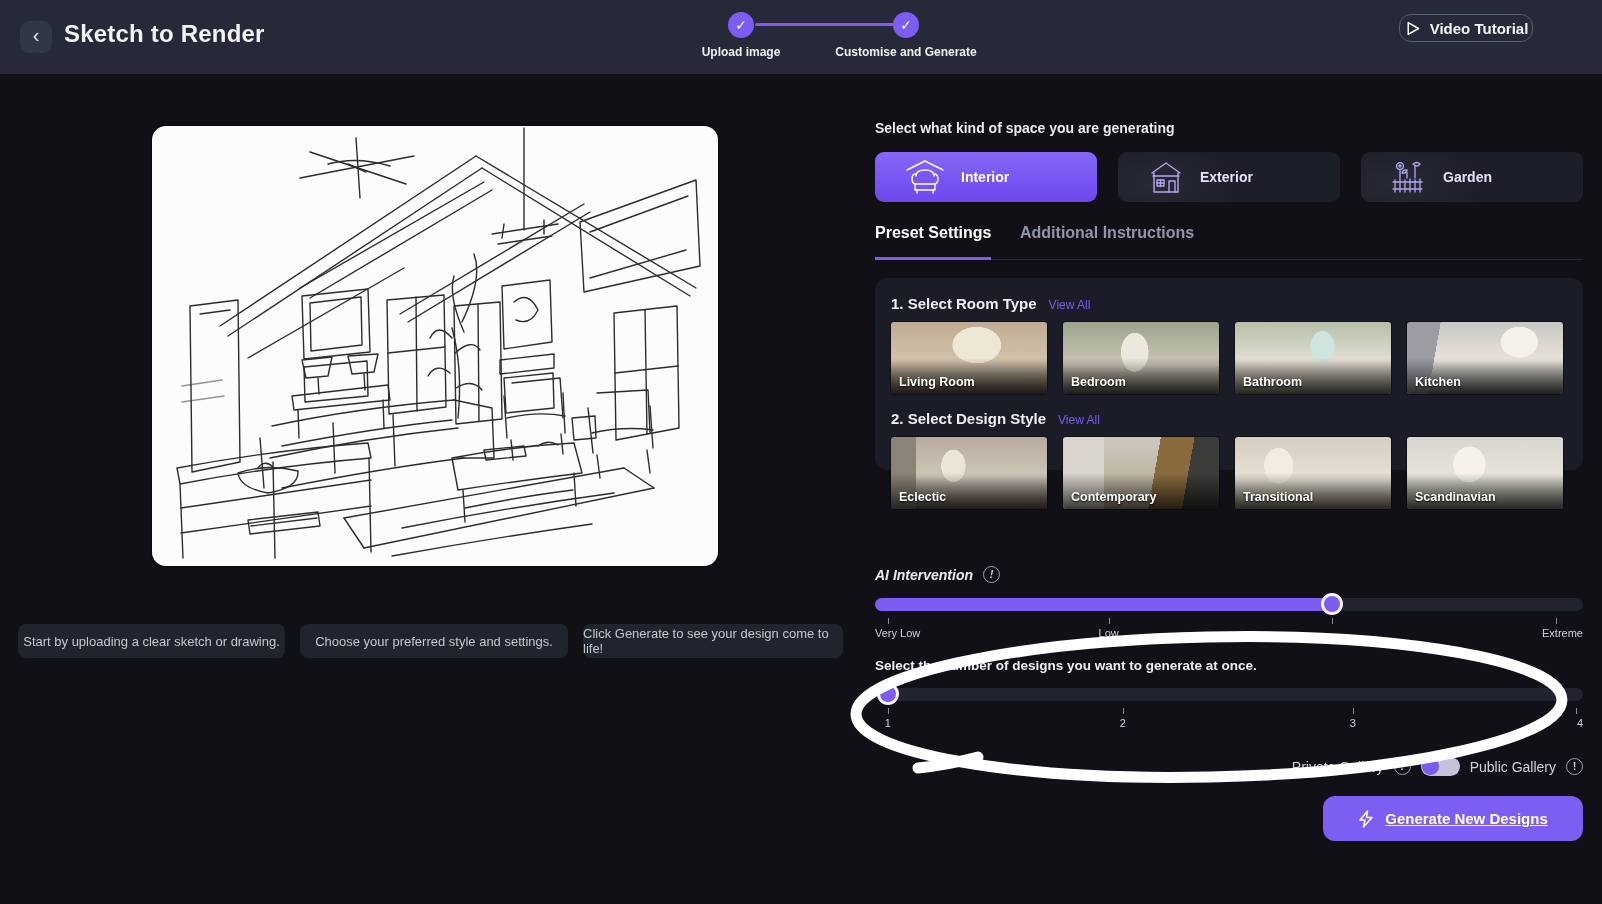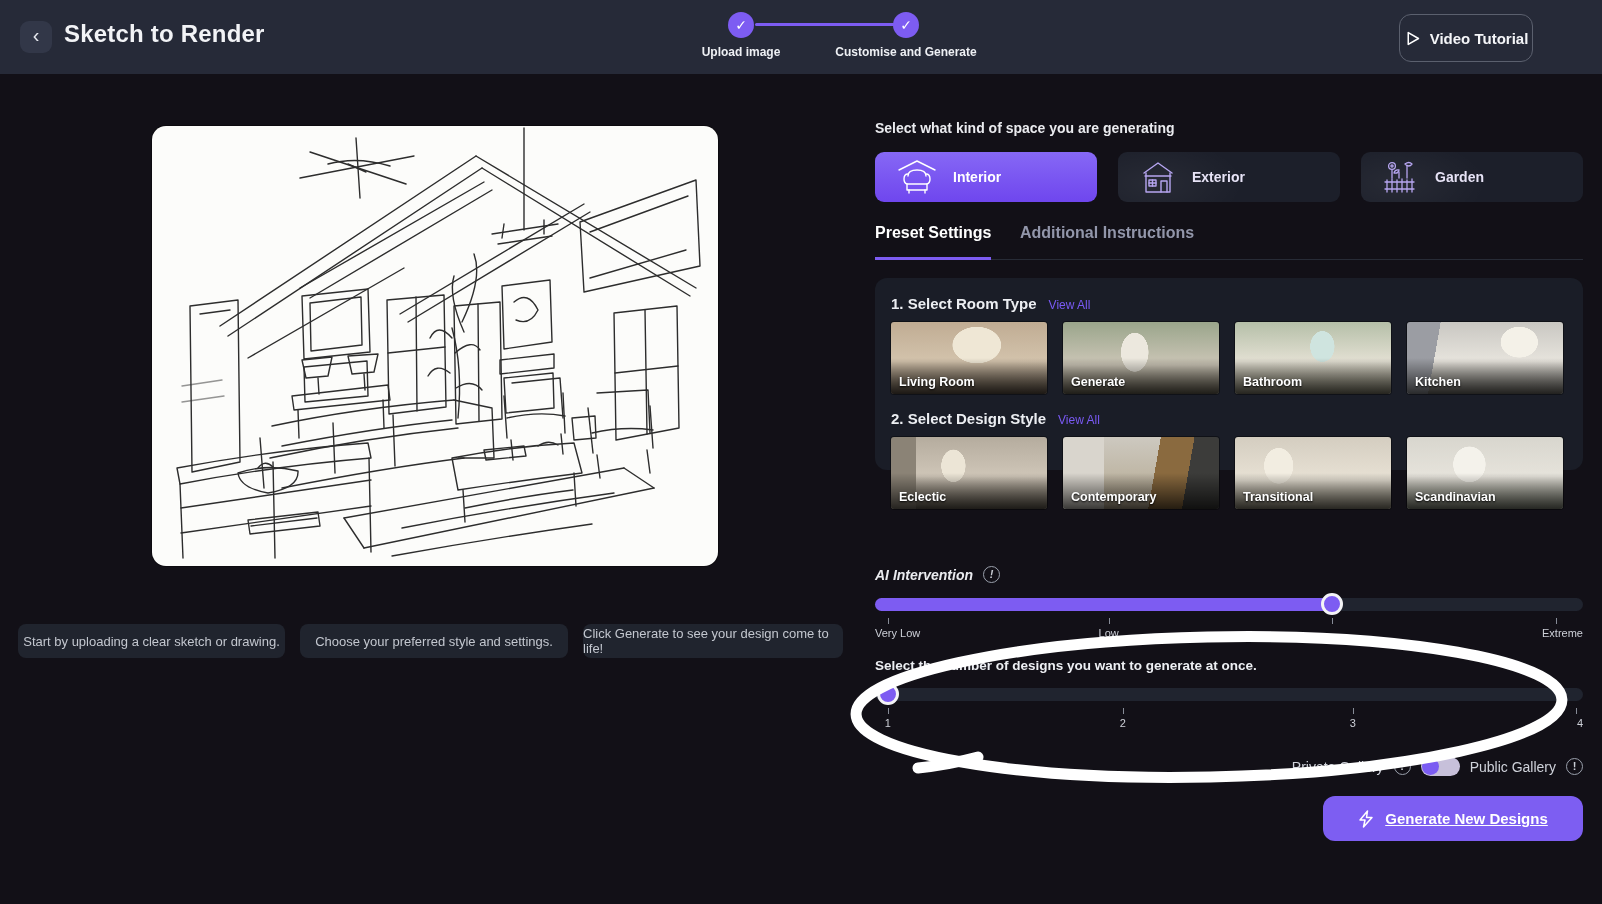--- a/index.html
+++ b/index.html
@@ -9,38 +9,38 @@
   
   .header { position:absolute; left:0; top:0; width:1602px; height:74px; background:#262a38; }
   .back-btn { position:absolute; left:20px; top:21px; width:32px; height:32px; border-radius:9px; background:#323748; color:#e8eaf0; font-size:20px; line-height:29px; text-align:center; cursor:pointer; }
   .app-title { position:absolute; left:64px; top:20px; font-size:24px; font-weight:bold; letter-spacing:.2px; }
   .stepper { position:absolute; left:640px; top:10px; width:420px; height:60px; }
   .step { position:absolute; width:160px; text-align:center; }
   .step-1 { left:21px; } .step-2 { left:186px; }
   .step-dot { width:26px; height:26px; border-radius:50%; background:#7d5cf2; color:#fff; font-size:14px; line-height:26px; margin:2px auto 0; }
   .step-label { margin-top:7px; font-size:12px; font-weight:bold; color:#eef0f4; }
   .step-line { position:absolute; left:115px; top:13px; width:140px; height:3px; background:#7d5cf2; border-radius:2px; }
-  .video-btn { position:absolute; left:1399px; top:14px; width:134px; height:48px; border:1px solid #5b606e; border-radius:12px; display:flex; align-items:center; justify-content:center; gap:9px; cursor:pointer; background:transparent; }
+  .video-btn { position:absolute; left:1399px; top:14px; width:134px; height:28px; border:1px solid #5b606e; border-radius:12px; display:flex; align-items:center; justify-content:center; gap:9px; cursor:pointer; background:transparent; }
   .video-btn span { font-size:15px; font-weight:bold; color:#f4f5f8; }
 
   
   .sketch-card { position:absolute; left:152px; top:126px; width:566px; height:440px; background:#fcfcfa; border-radius:14px; overflow:hidden; box-shadow:0 0 0 1px #00000055; }
   .sketch-card svg { display:block; }
   .sketch-card path { fill:none; stroke:#2d2d2d; stroke-width:1.4; stroke-linecap:round; stroke-linejoin:round; }
 
   .hint-chip { position:absolute; top:624px; height:34px; background:#20242e; border-radius:8px; color:#c3c7cf; font-size:13px; display:flex; align-items:center; justify-content:center; }
   .chip-1 { left:18px;  width:267px; }
   .chip-2 { left:300px; width:268px; }
   .chip-3 { left:583px; width:260px; }
 
   
   .panel { position:absolute; left:875px; top:120px; width:708px; }
   .space-question { position:absolute; top:0; left:0; font-size:14px; font-weight:bold; color:#eaebef; }
   .space-row { position:absolute; top:32px; left:0; width:708px; height:50px; display:flex; gap:21px; }
-  .space-btn { flex:1; height:50px; border-radius:9px; background:radial-gradient(90px 44px at 16% 62%, #ffffff0d, #0000), #1c1f2a; display:flex; align-items:center; padding-left:22px; gap:16px; cursor:pointer; }
+  .space-btn { flex:1; height:50px; border-radius:9px; background:radial-gradient(90px 44px at 16% 62%, #ffffff0d, #0000), #1c1f2a; display:flex; align-items:center; padding-left:30px; gap:16px; cursor:pointer; }
   .space-btn.selected { background:linear-gradient(180deg,#8668f5,#6f46ee); }
   .space-btn .lbl { font-size:14px; font-weight:bold; color:#e7e3f6; }
   .space-btn.selected .lbl { color:#fff; }
   .space-icon svg { display:block; }
 
   .tabs { position:absolute; top:104px; left:0; width:708px; height:36px; border-bottom:1px solid #272b36; }
   .tab { position:absolute; top:0; height:36px; font-size:16px; font-weight:bold; cursor:pointer; }
   .tab-active { left:0; color:#ffffff; border-bottom:3px solid #7d5cf2; }
   .tab-inactive { left:145px; color:#9296aa; }
 
@@ -296,21 +296,21 @@
       <span class="section-title">1. Select Room Type</span>
       <span class="view-all">View All</span>
     </div>
     <div class="thumb-row">
       <div class="thumb art-0">
           <div class="shade"></div>
           <span class="tlabel">Living Room</span>
         </div>
       <div class="thumb art-1">
           <div class="shade"></div>
-          <span class="tlabel">Generate</span>
+          <span class="tlabel">Bedroom</span>
         </div>
       <div class="thumb art-2">
           <div class="shade"></div>
           <span class="tlabel">Bathroom</span>
         </div>
       <div class="thumb art-3">
           <div class="shade"></div>
           <span class="tlabel">Kitchen</span>
         </div>
     </div>

